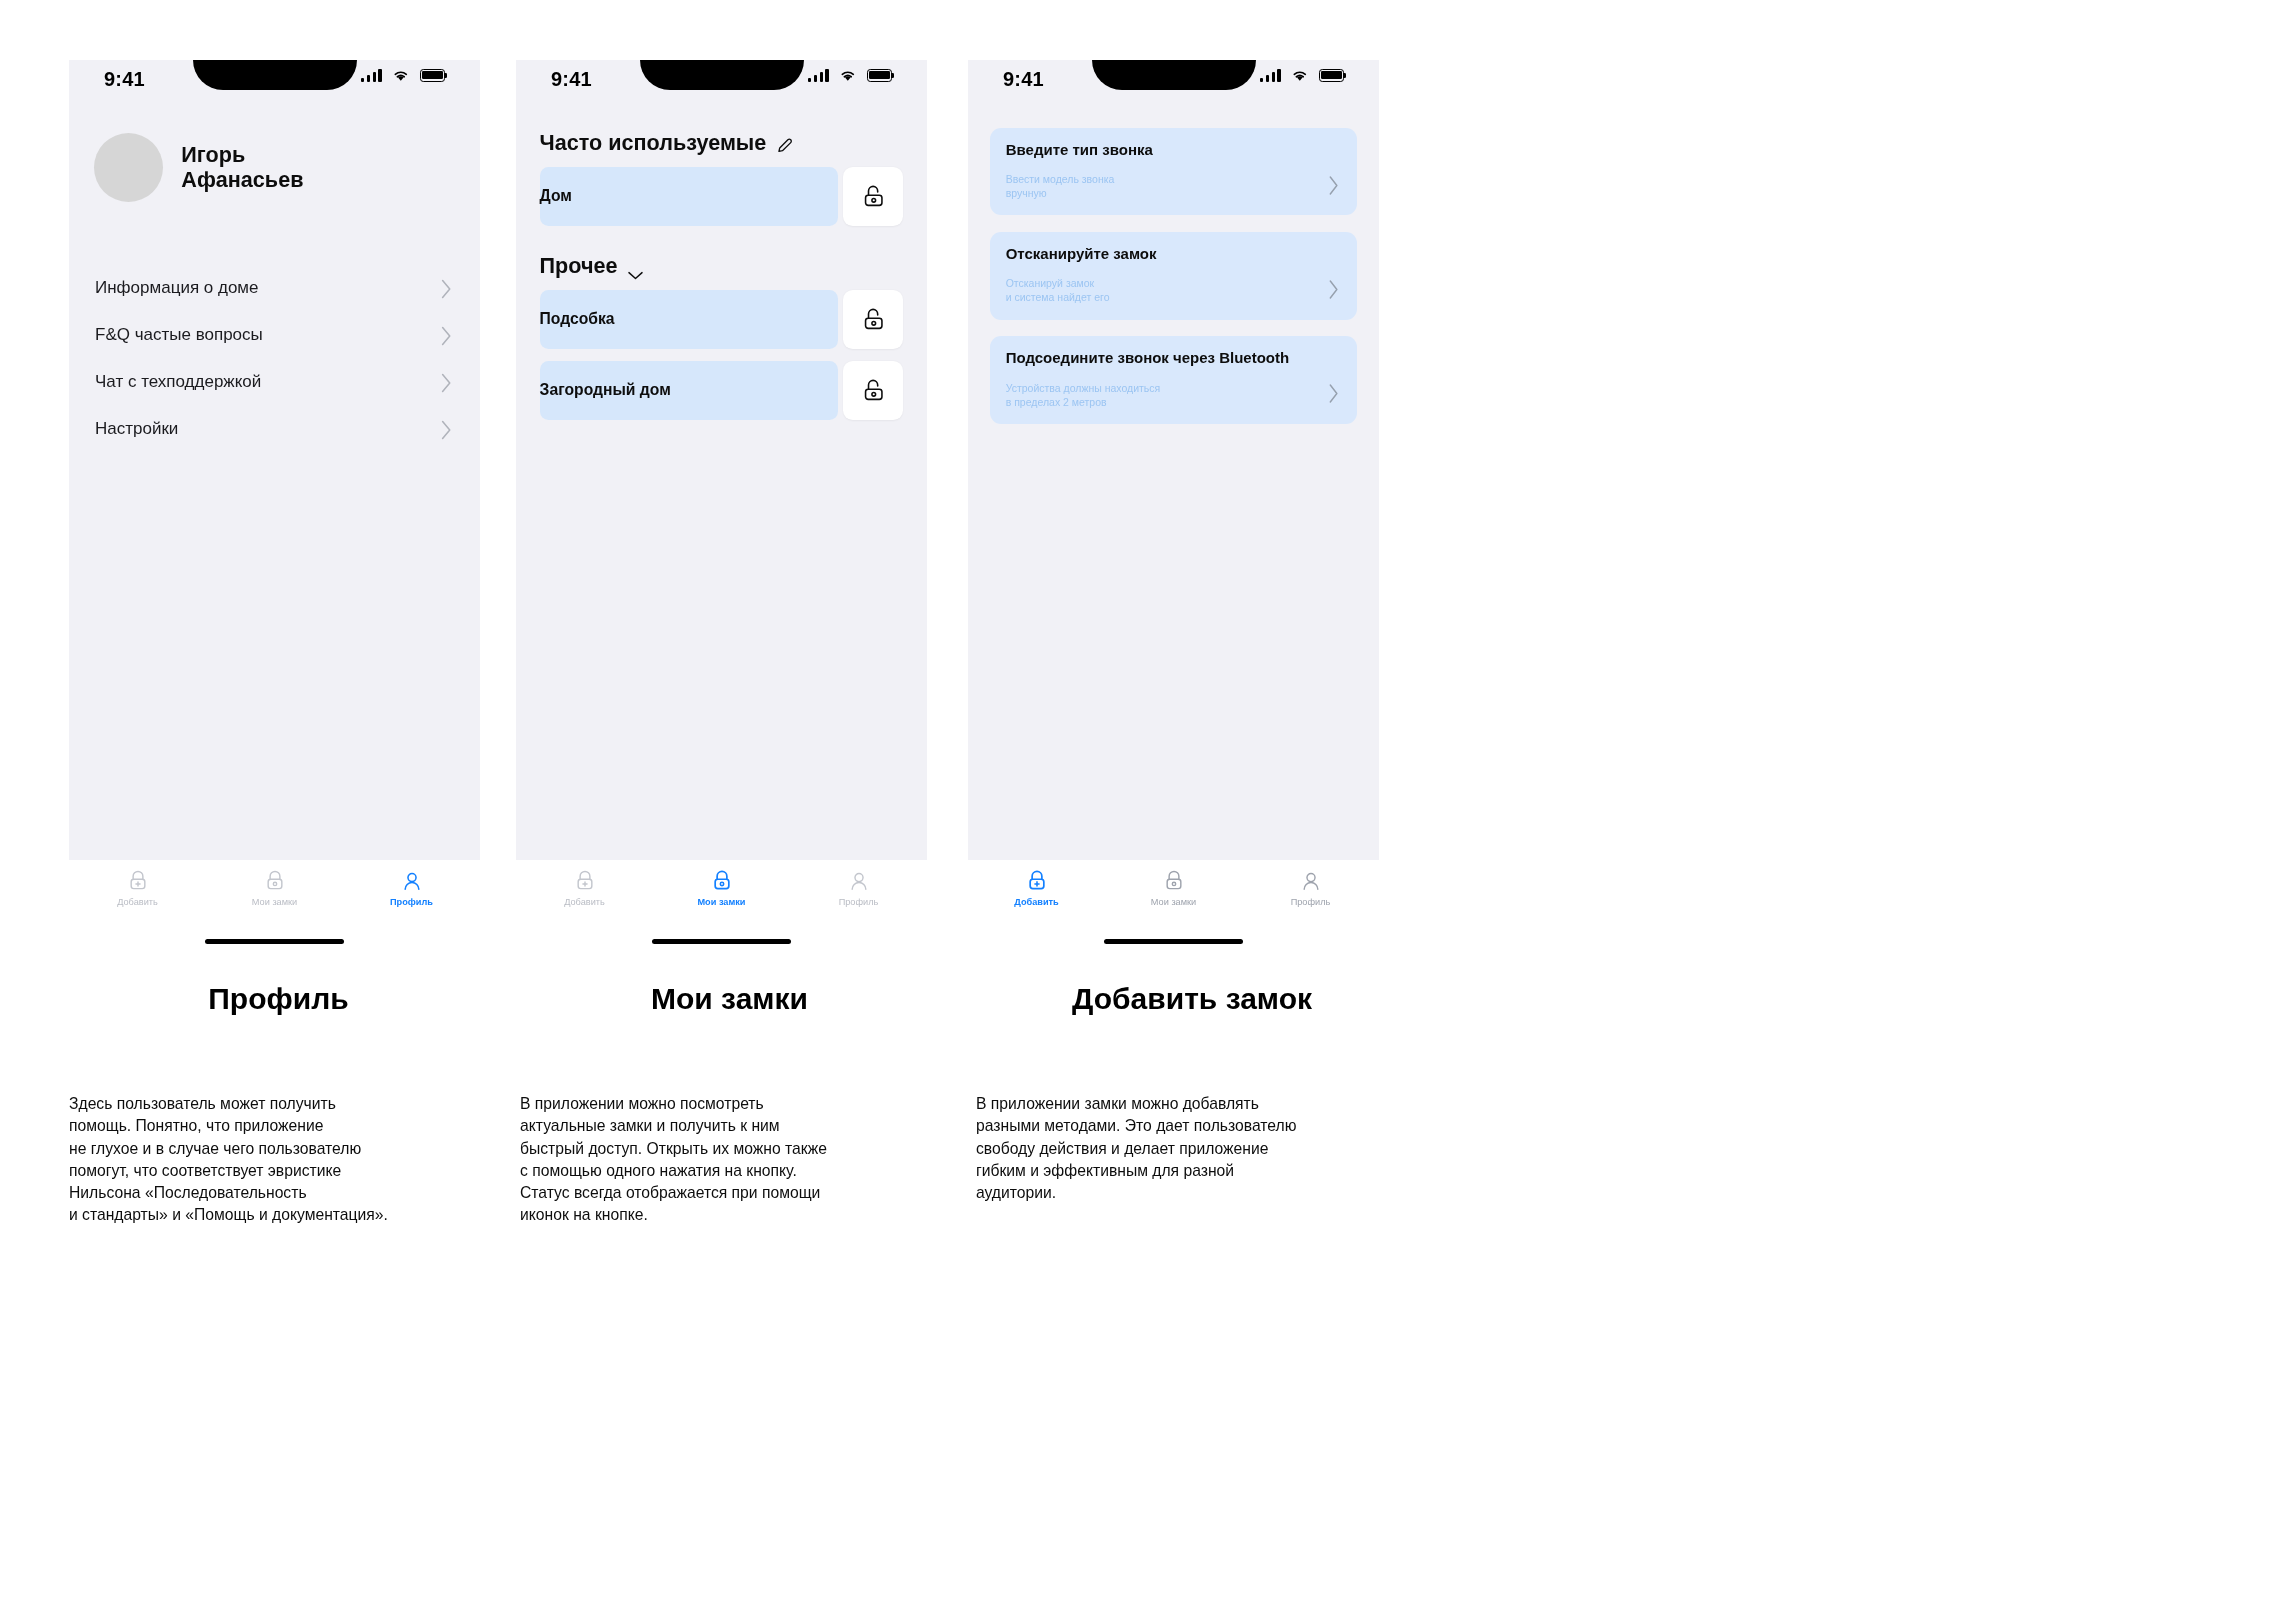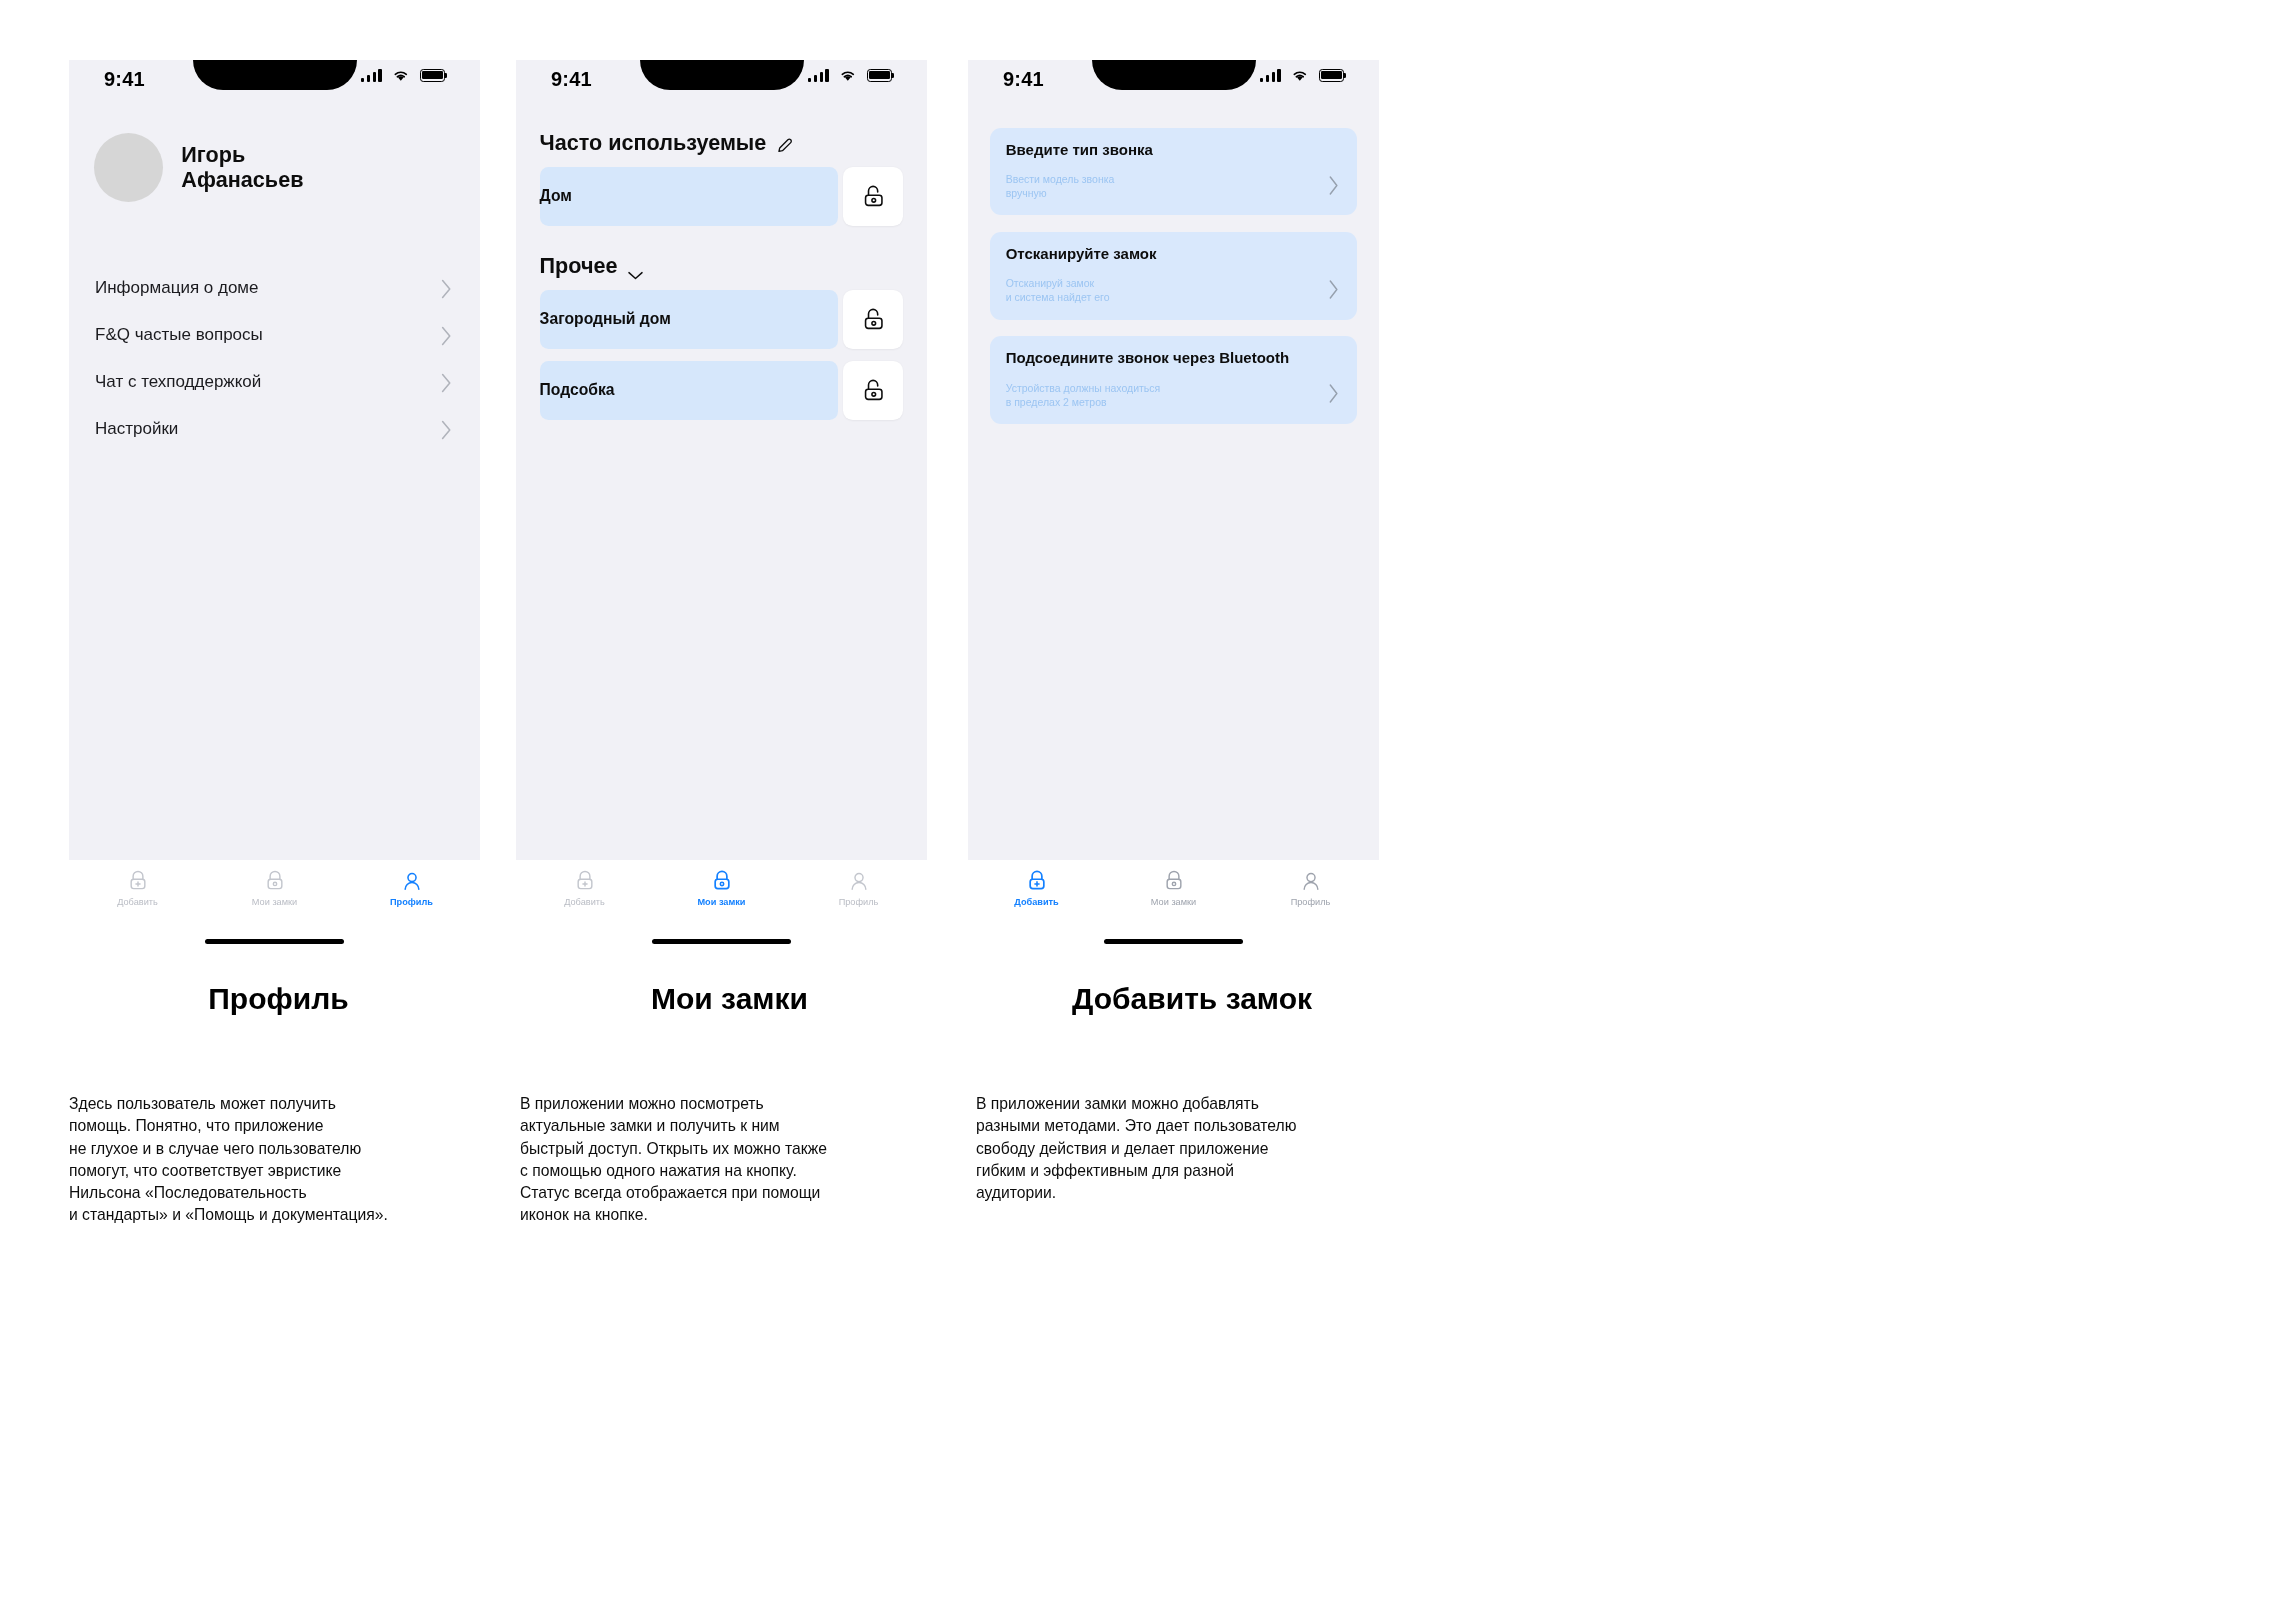--- a/index.html
+++ b/index.html
@@ -295,44 +295,44 @@
         <div class="sec-head second">
           <span>Прочее</span>
           <span class="caret">
             <svg viewBox="0 0 26 16" width="17" height="10.5">
                 <path d="M3 4l10 9 10-9" stroke="#0d0d0d" stroke-width="2.2" fill="none" stroke-linecap="round" stroke-linejoin="round"></path>
               </svg>
           </span>
         </div>
 
         <div class="lock-row">
+          <div class="lock-name">Подсобка</div>
+          <div class="lock-btn">
+            <span class="lock-ico">
+              <svg viewBox="0 0 42 44" width="27.5" height="29">
+                  <path d="M13 20V13.5a7 7 0 0 1 14 0V15" stroke="#0d0d0d" stroke-width="2.4" fill="none" stroke-linecap="round"></path>
+                  <rect x="8.5" y="20" width="25" height="15.5" rx="4" stroke="#0d0d0d" stroke-width="2.4" fill="none"></rect>
+                  <circle cx="21" cy="27.75" r="2.8" stroke="#0d0d0d" stroke-width="2.4" fill="none"></circle>
+                </svg>
+            </span>
+          </div>
+        </div>
+
+        <div class="lock-row">
           <div class="lock-name">Загородный дом</div>
           <div class="lock-btn">
             <span class="lock-ico">
               <svg viewBox="0 0 42 44" width="27.5" height="29">
                   <path d="M13 20V13.5a7 7 0 0 1 14 0V15" stroke="#0d0d0d" stroke-width="2.4" fill="none" stroke-linecap="round"></path>
                   <rect x="8.5" y="20" width="25" height="15.5" rx="4" stroke="#0d0d0d" stroke-width="2.4" fill="none"></rect>
                   <circle cx="21" cy="27.75" r="2.8" stroke="#0d0d0d" stroke-width="2.4" fill="none"></circle>
                 </svg>
             </span>
           </div>
         </div>
-
-        <div class="lock-row">
-          <div class="lock-name">Подсобка</div>
-          <div class="lock-btn">
-            <span class="lock-ico">
-              <svg viewBox="0 0 42 44" width="27.5" height="29">
-                  <path d="M13 20V13.5a7 7 0 0 1 14 0V15" stroke="#0d0d0d" stroke-width="2.4" fill="none" stroke-linecap="round"></path>
-                  <rect x="8.5" y="20" width="25" height="15.5" rx="4" stroke="#0d0d0d" stroke-width="2.4" fill="none"></rect>
-                  <circle cx="21" cy="27.75" r="2.8" stroke="#0d0d0d" stroke-width="2.4" fill="none"></circle>
-                </svg>
-            </span>
-          </div>
-        </div>
       </div>
     </div>
 
     <div class="tabbar">
       <div class="tab">
         <span class="tab-ico">
           <svg viewBox="0 0 40 38" width="26" height="25">
               <path d="M12.5 15.5V11a7.5 7.5 0 0 1 15 0v4.5" stroke="#c3c6cd" stroke-width="2.2" fill="none" stroke-linecap="round"></path>
               <rect x="9.5" y="15.5" width="21" height="14.5" rx="4" stroke="#c3c6cd" stroke-width="2.2" fill="none"></rect>
               <path d="M20 19.6v6.3M16.85 22.75h6.3" stroke="#c3c6cd" stroke-width="2.2" stroke-linecap="round"></path>

